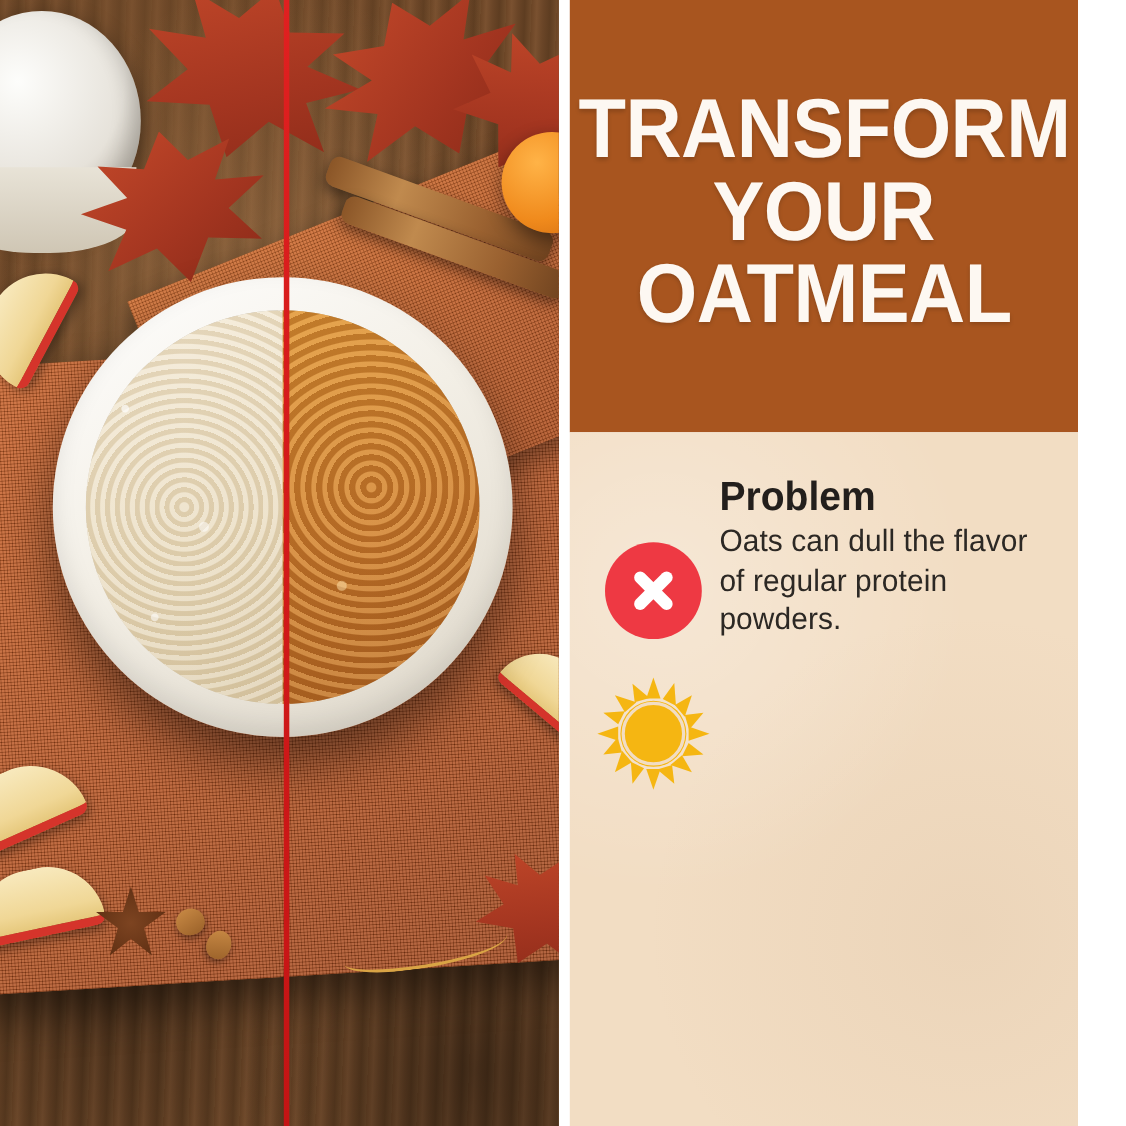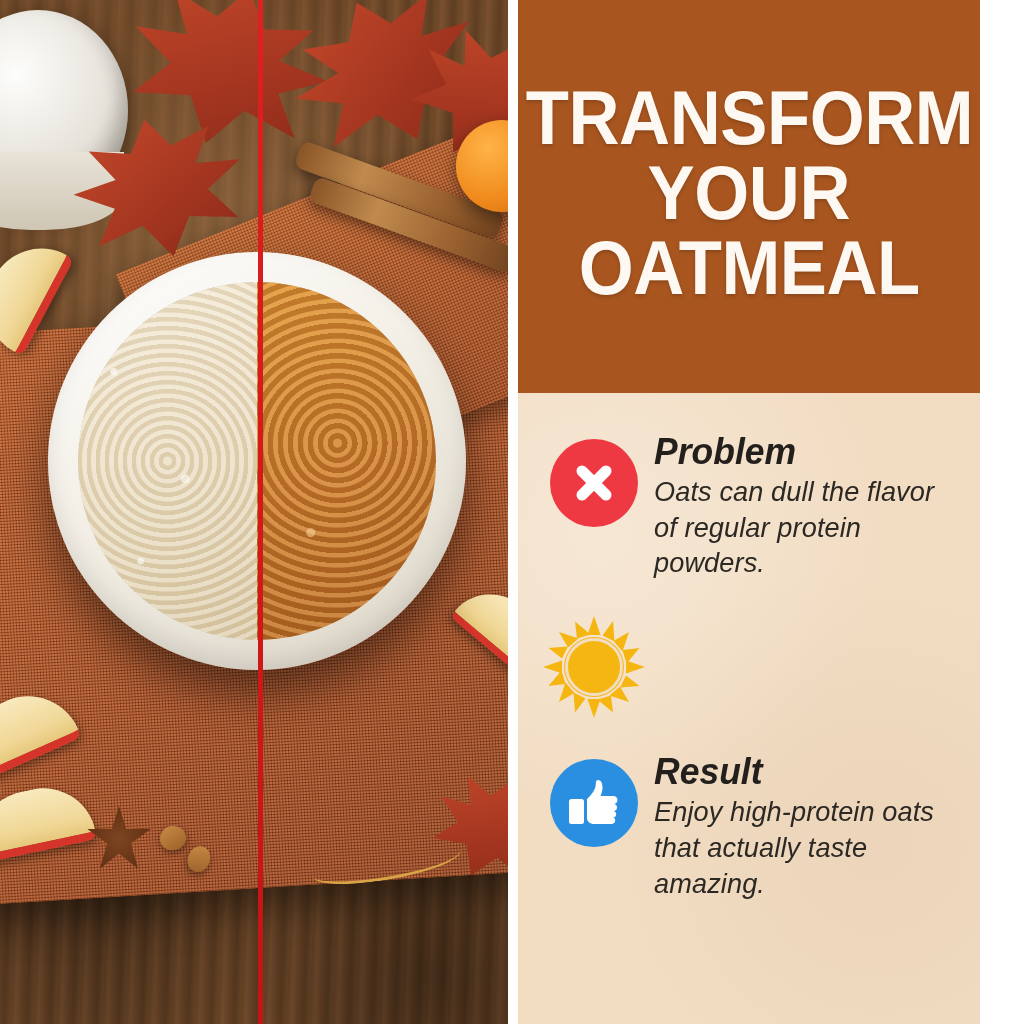--- a/index.html
+++ b/index.html
@@ -153,21 +153,21 @@
   }
   .l2 { font-size:70px; }
   .l3 { font-size:70px; }
 
   .body-panel {
     flex:1; background:#f2ddc3; position:relative; padding:40px 26px 0 22px;
     background-image:
       radial-gradient(circle at 18% 22%, rgba(255,255,255,.30), rgba(0,0,0,0) 45%),
       radial-gradient(circle at 78% 72%, rgba(180,140,100,.10), rgba(0,0,0,0) 50%);
   }
-  .item { display:flex; align-items:flex-start; margin-bottom:34px;font-style:italic; }
+  .item { display:flex; align-items:flex-end; margin-bottom:34px; }
   .icon-wrap { width:108px; flex:0 0 108px; display:flex; justify-content:center; padding-top:6px; }
   .txt { flex:1; padding-left:6px; }
   .head {
     font-family:"Liberation Sans Narrow","Liberation Sans", sans-serif;
     font-weight:700; font-size:37px; color:#231f1c; line-height:1.02; margin-bottom:3px;
     transform:scaleX(.96); transform-origin:left center;
   }
   .desc {
     font-family:"Liberation Sans Narrow","Liberation Sans", sans-serif;
     font-size:28px; color:#2c2824; line-height:1.28; letter-spacing:.1px;
@@ -278,36 +278,16 @@
                 <polygon points="17,17 36.5,23.5 26,32.5"></polygon>
                 <polygon points="33,6.5 48.5,19.5 35,23.5"></polygon>
                 <circle cx="52" cy="52" r="30"></circle>
               </g>
               <circle cx="52" cy="52" r="27.5" fill="none" stroke="#f2ddc3" stroke-width="3"></circle>
             </svg>
           </div>
         </div>
       </div>
 
-      <div class="item">
-        <div class="icon-wrap">
-          <div class="circ blue">
-            <svg width="58" height="58" viewBox="0 0 58 58" aria-hidden="true">
-              <g fill="#ffffff">
-                <rect x="4" y="25" width="15" height="25" rx="2.5"></rect>
-                <path d="M22 25 C22 25 29 19 30.5 12.5 C31.3 8.8 30.5 6 33 6 C36 6 37.5 9 37.5 13.5
-                         C37.5 17.5 35.5 22 35.5 22 L48 22 C51 22 52.5 23.8 52.5 26 C52.5 28.2 51 29.8 48.8 30
-                         C51 30.2 52 31.6 52 33.4 C52 35.4 50.6 36.8 48.6 37 C50.4 37.4 51.2 38.6 51.2 40.2
-                         C51.2 42 50 43.2 48.2 43.5 C49.6 44 50.2 45 50.2 46.4 C50.2 48.4 48.6 50 46 50
-                         L29 50 C25 50 22 47.5 22 44 Z"></path>
-              </g>
-            </svg>
-          </div>
-        </div>
-        <div class="txt">
-          <div class="head">Result</div>
-          <div class="desc">Enjoy high-protein oats that actually taste amazing.</div>
-        </div>
-      </div>
 
     </div>
   </div>
 </div>
 
 </body></html>

